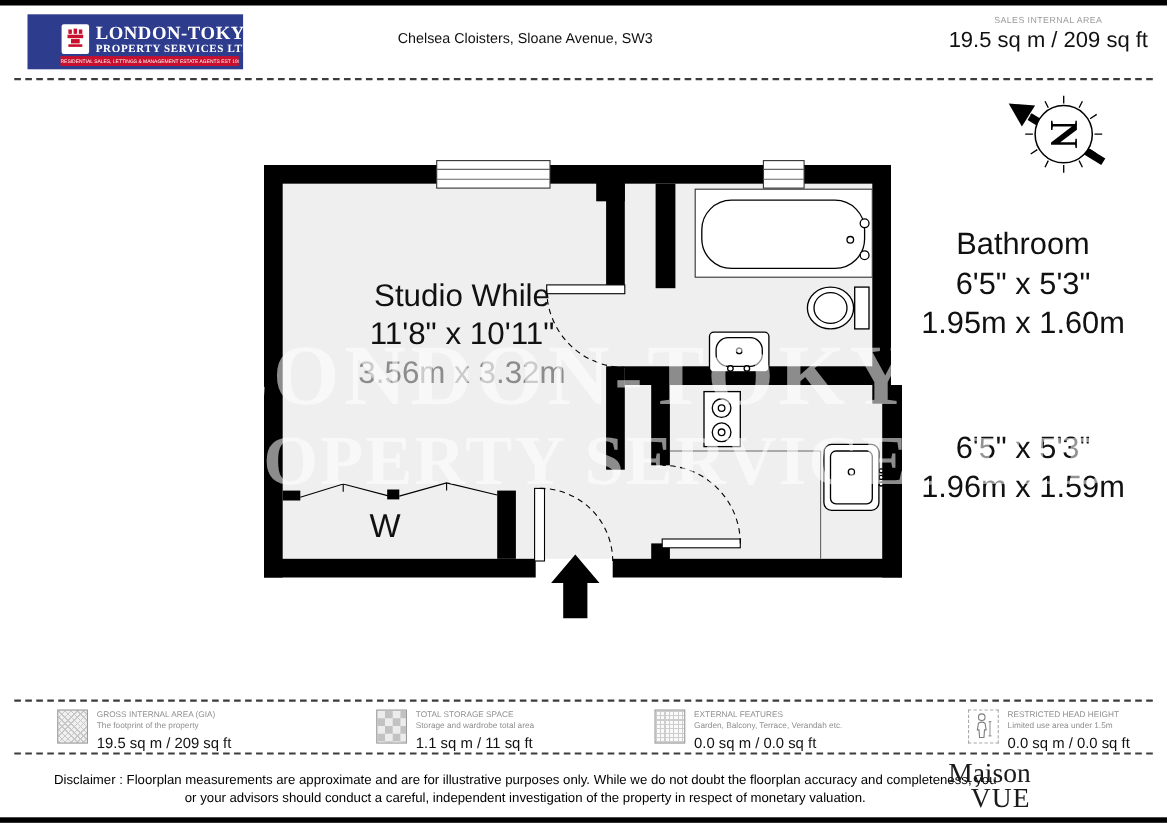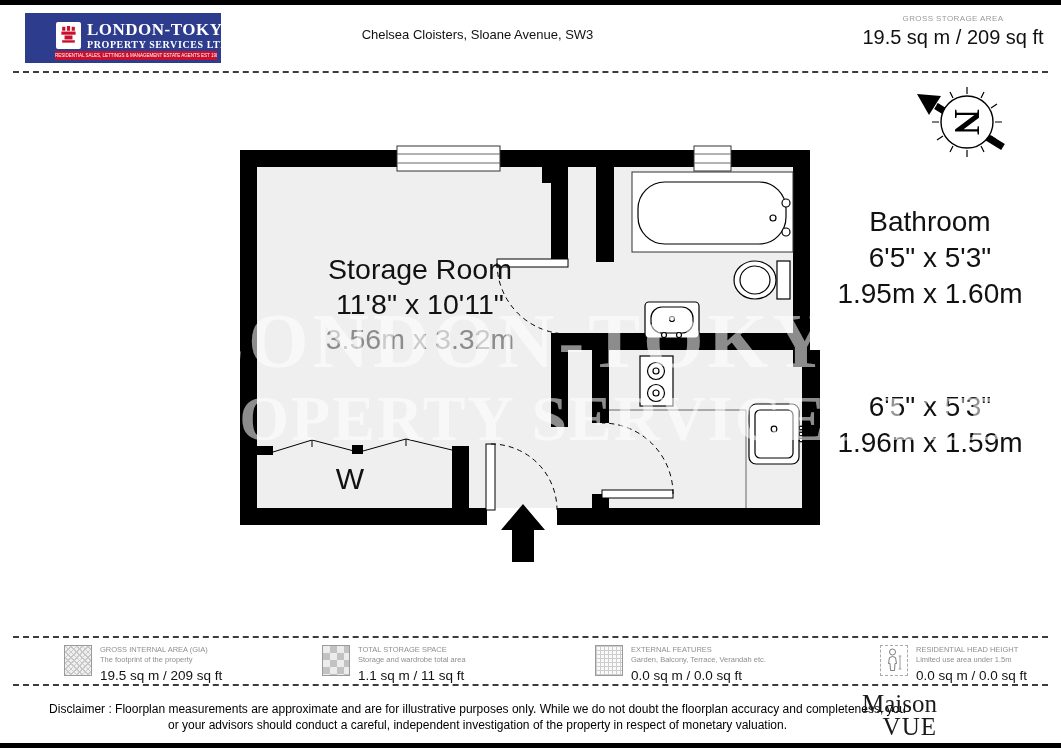--- a/index.html
+++ b/index.html
@@ -86,21 +86,21 @@
             <rect x="4" y="19" width="16" height="3"></rect>
         </g>
       </svg>
     </div>
     <div class="logo-main">LONDON-TOKYO</div>
     <div class="logo-sub">PROPERTY SERVICES LTD.</div>
     <div class="logo-strip">RESIDENTIAL SALES, LETTINGS &amp; MANAGEMENT ESTATE AGENTS EST 1987</div>
   </div>
   <div class="title">Chelsea Cloisters, Sloane Avenue, SW3</div>
   <div class="gia">
-    <div class="gia-label">GROSS STORAGE AREA</div>
+    <div class="gia-label">SALES INTERNAL AREA</div>
     <div class="gia-value">19.5 sq m / 209 sq ft</div>
   </div>
   <div class="dashline" style="top:71px"></div>
 
   <svg class="plan" width="1061" height="750" viewBox="0 0 1061 750">
 
     <g class="floor">
       <rect x="257" y="167" width="545" height="341"></rect>
     </g>
 
@@ -191,21 +191,21 @@
     <g>
       <line x1="1003" y1="147" x2="936" y2="106" stroke="#000" stroke-width="7"></line>
       <polygon points="917,94 941,96 929,115" fill="#000"></polygon>
       <circle cx="967" cy="122" r="26" fill="#fff" stroke="#000" stroke-width="1.4"></circle>
       <path stroke="#000" stroke-width="1.2" fill="none" d="M995,122 L1002,122 M991,136 L997,140 M981,146 L984,152 M967,150 L967,157 M953,146 L950,152 M943,136 L937,140 M939,122 L932,122 M943,108 L937,104 M953,98 L950,92 M967,94 L967,87 M981,98 L984,92 M991,108 L997,104"></path>
       <text x="967" y="122" transform="rotate(90 967 122)" text-anchor="middle" dominant-baseline="central" font-family="Liberation Serif, serif" font-weight="bold" font-size="36" fill="#000">N</text>
     </g>
   </svg>
 
   <div class="room-label lbl-studio">
-    <div>Storage Room</div>
+    <div>Studio While</div>
     <div>11'8" x 10'11"</div>
     <div class="metric-gray">3.56m x 3.32m</div>
   </div>
   <div class="room-label lbl-bath">
     <div>Bathroom</div>
     <div>6'5" x 5'3"</div>
     <div>1.95m x 1.60m</div>
   </div>
   <div class="room-label lbl-kitchen">
     <div>6'5" x 5'3"</div>
@@ -213,29 +213,29 @@
   </div>
   <div class="wardrobe-w">W</div>
 
   <div class="watermark">
     <div class="wm1">LONDON-TOKYO</div>
     <div class="wm2">PROPERTY SERVICES LTD</div>
   </div>
 
   <div class="dashline" style="top:636px"></div>
 
-  <div class="legend-item" style="left:64px">
+  <div class="legend-item" style="left:52px">
     <div class="sw sw-gia"></div>
     <div>
       <div class="lg-title">GROSS INTERNAL AREA (GIA)</div>
       <div class="lg-sub">The footprint of the property</div>
       <div class="lg-val">19.5 sq m / 209 sq ft</div>
     </div>
   </div>
-  <div class="legend-item" style="left:322px">
+  <div class="legend-item" style="left:342px">
     <div class="sw sw-storage"></div>
     <div>
       <div class="lg-title">TOTAL STORAGE SPACE</div>
       <div class="lg-sub">Storage and wardrobe total area</div>
       <div class="lg-val">1.1 sq m / 11 sq ft</div>
     </div>
   </div>
   <div class="legend-item" style="left:595px">
     <div class="sw sw-ext"></div>
     <div>
@@ -246,21 +246,21 @@
   </div>
   <div class="legend-item" style="left:880px">
     <div class="sw sw-rhh">
       <svg width="17" height="25" viewBox="0 0 17 25">
         <circle cx="6.5" cy="4" r="3" fill="none" stroke="#7d7d7d"></circle>
         <path d="M3.5 9.5 Q6.5 7.5 9.5 9.5 L10.5 15.5 L9 15.5 L8.5 22.5 L4.5 22.5 L4 15.5 L2.5 15.5 Z" fill="none" stroke="#7d7d7d"></path>
         <path d="M14 8 V21 M12.7 8 H15.3 M12.7 21 H15.3" fill="none" stroke="#9a9a9a"></path>
       </svg>
     </div>
     <div>
-      <div class="lg-title">RESIDENTIAL HEAD HEIGHT</div>
+      <div class="lg-title">RESTRICTED HEAD HEIGHT</div>
       <div class="lg-sub">Limited use area under 1.5m</div>
       <div class="lg-val">0.0 sq m / 0.0 sq ft</div>
     </div>
   </div>
 
   <div class="dashline" style="top:684px"></div>
 
   <div class="disclaimer">
     <span>Disclaimer : Floorplan measurements are approximate and are for illustrative purposes only. While we do not doubt the floorplan accuracy and completeness, you or your advisors should conduct a careful, independent investigation of the property in respect of monetary valuation.</span>
   </div>

